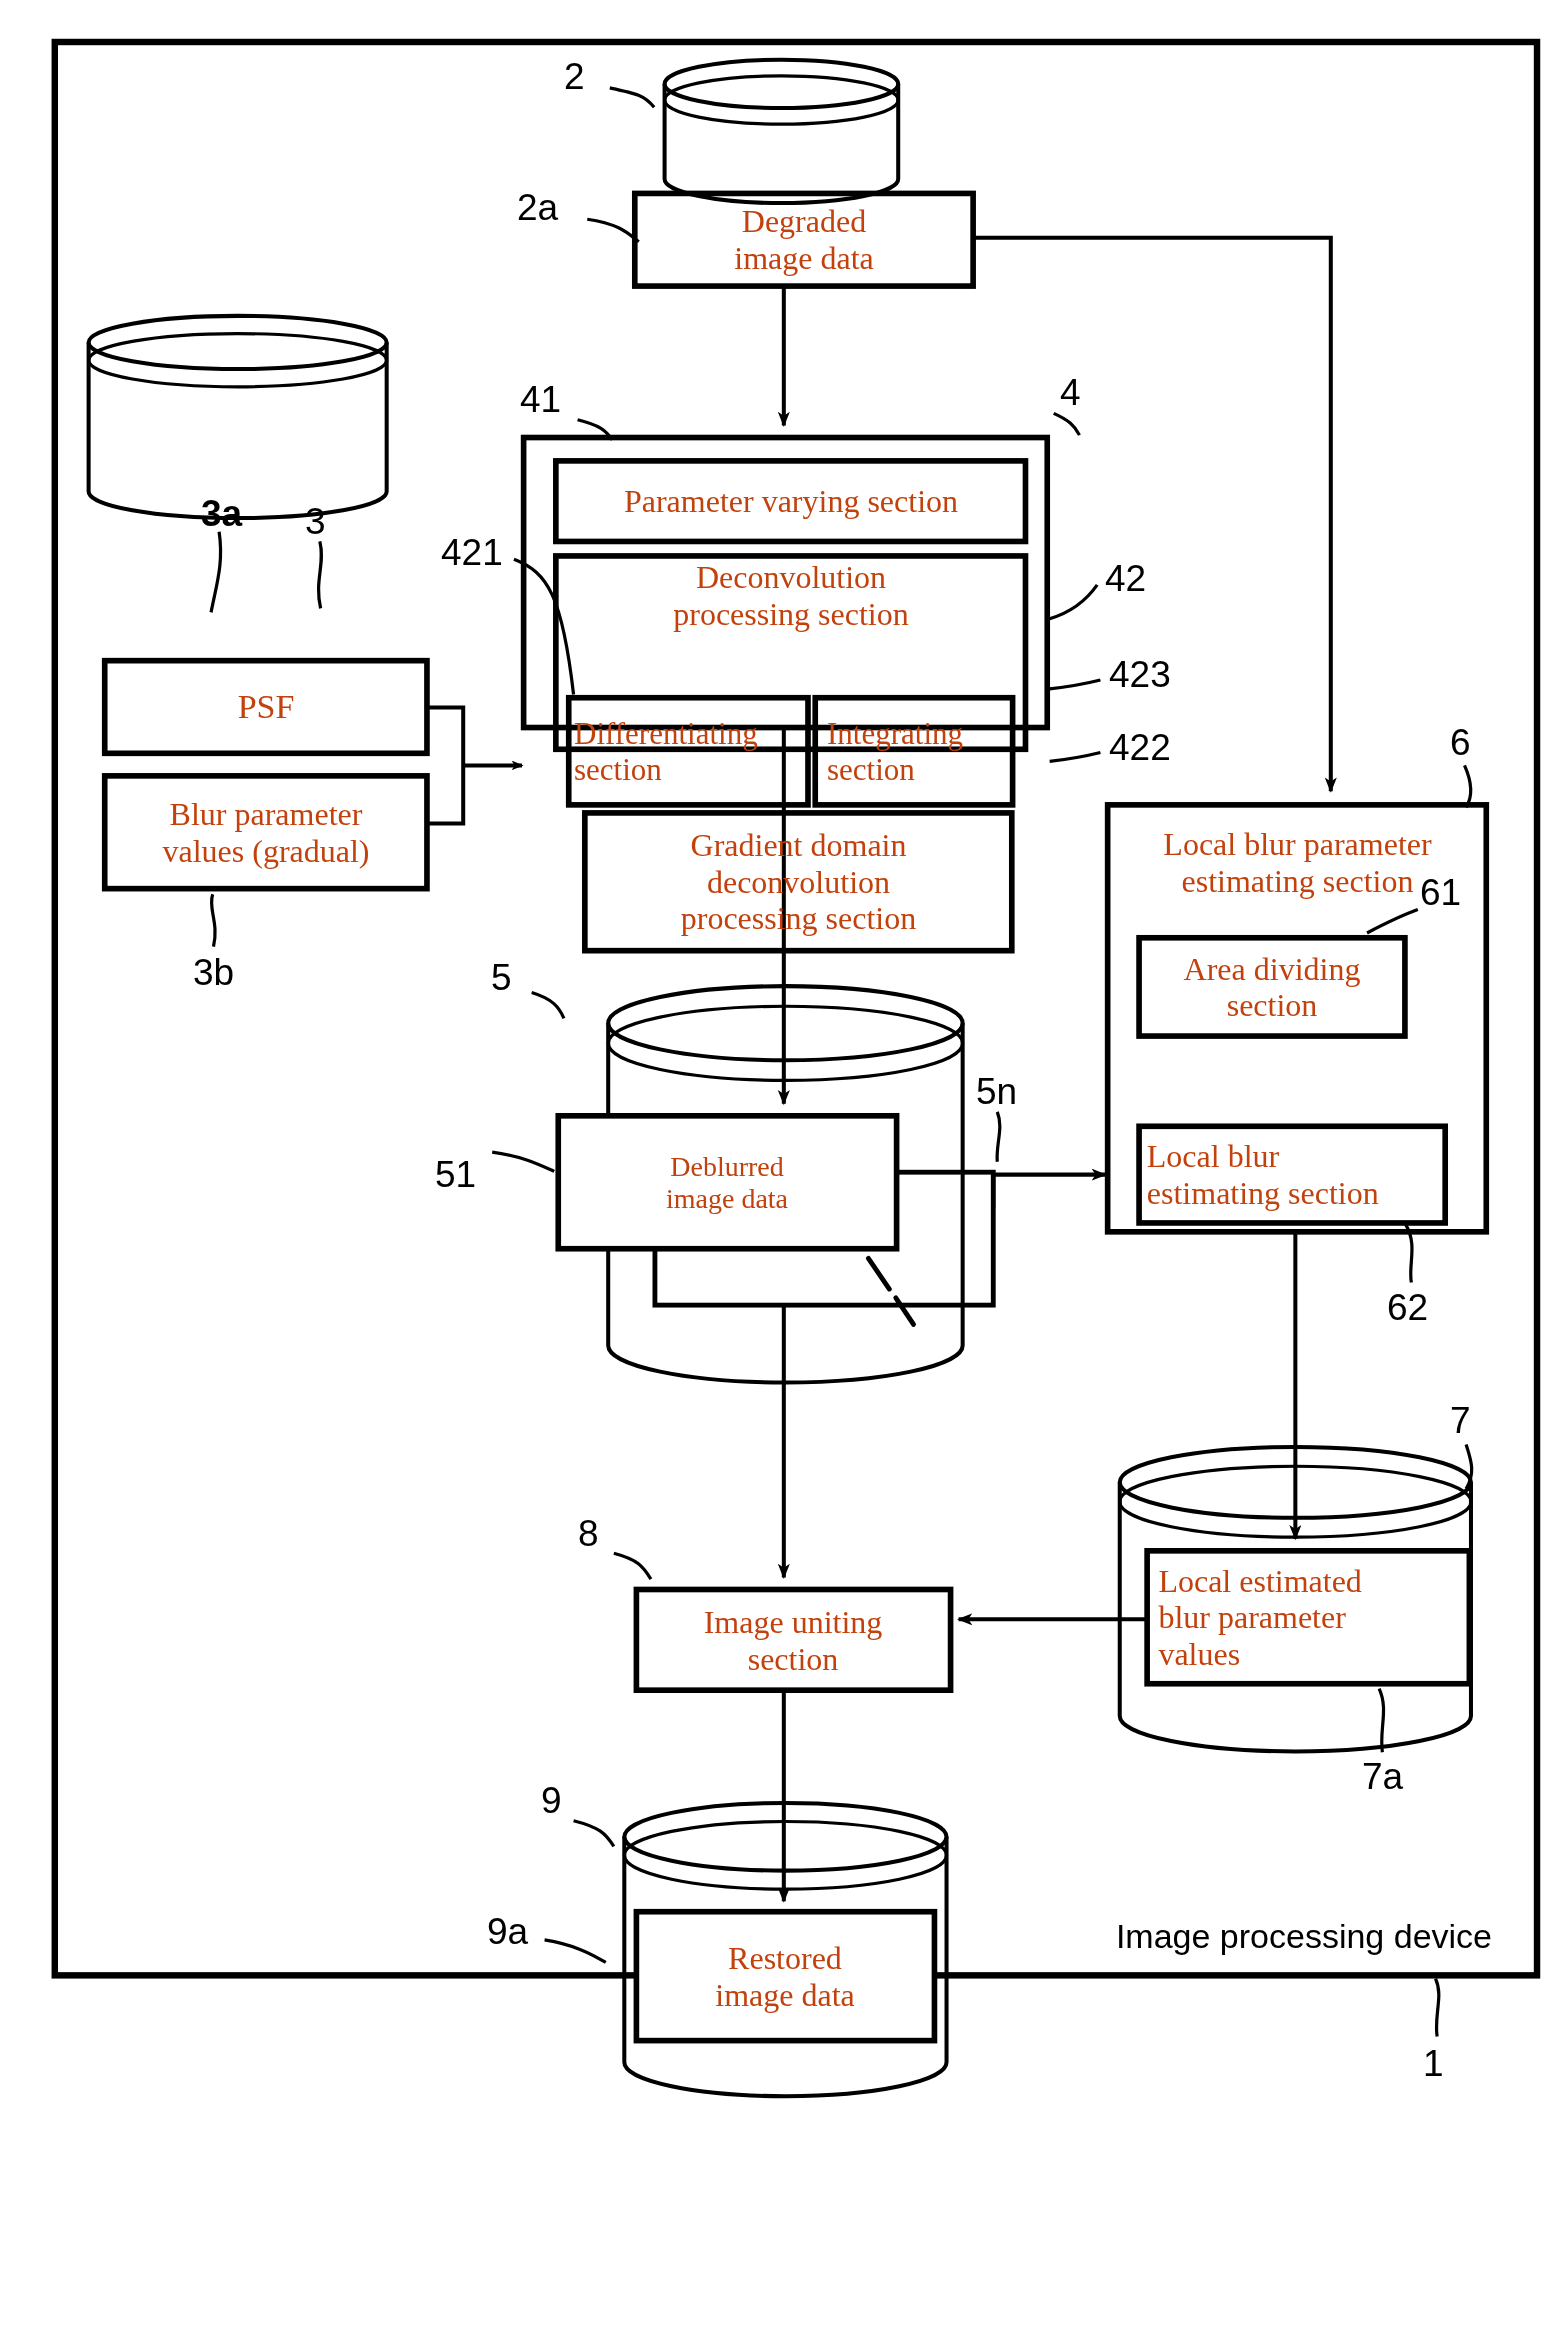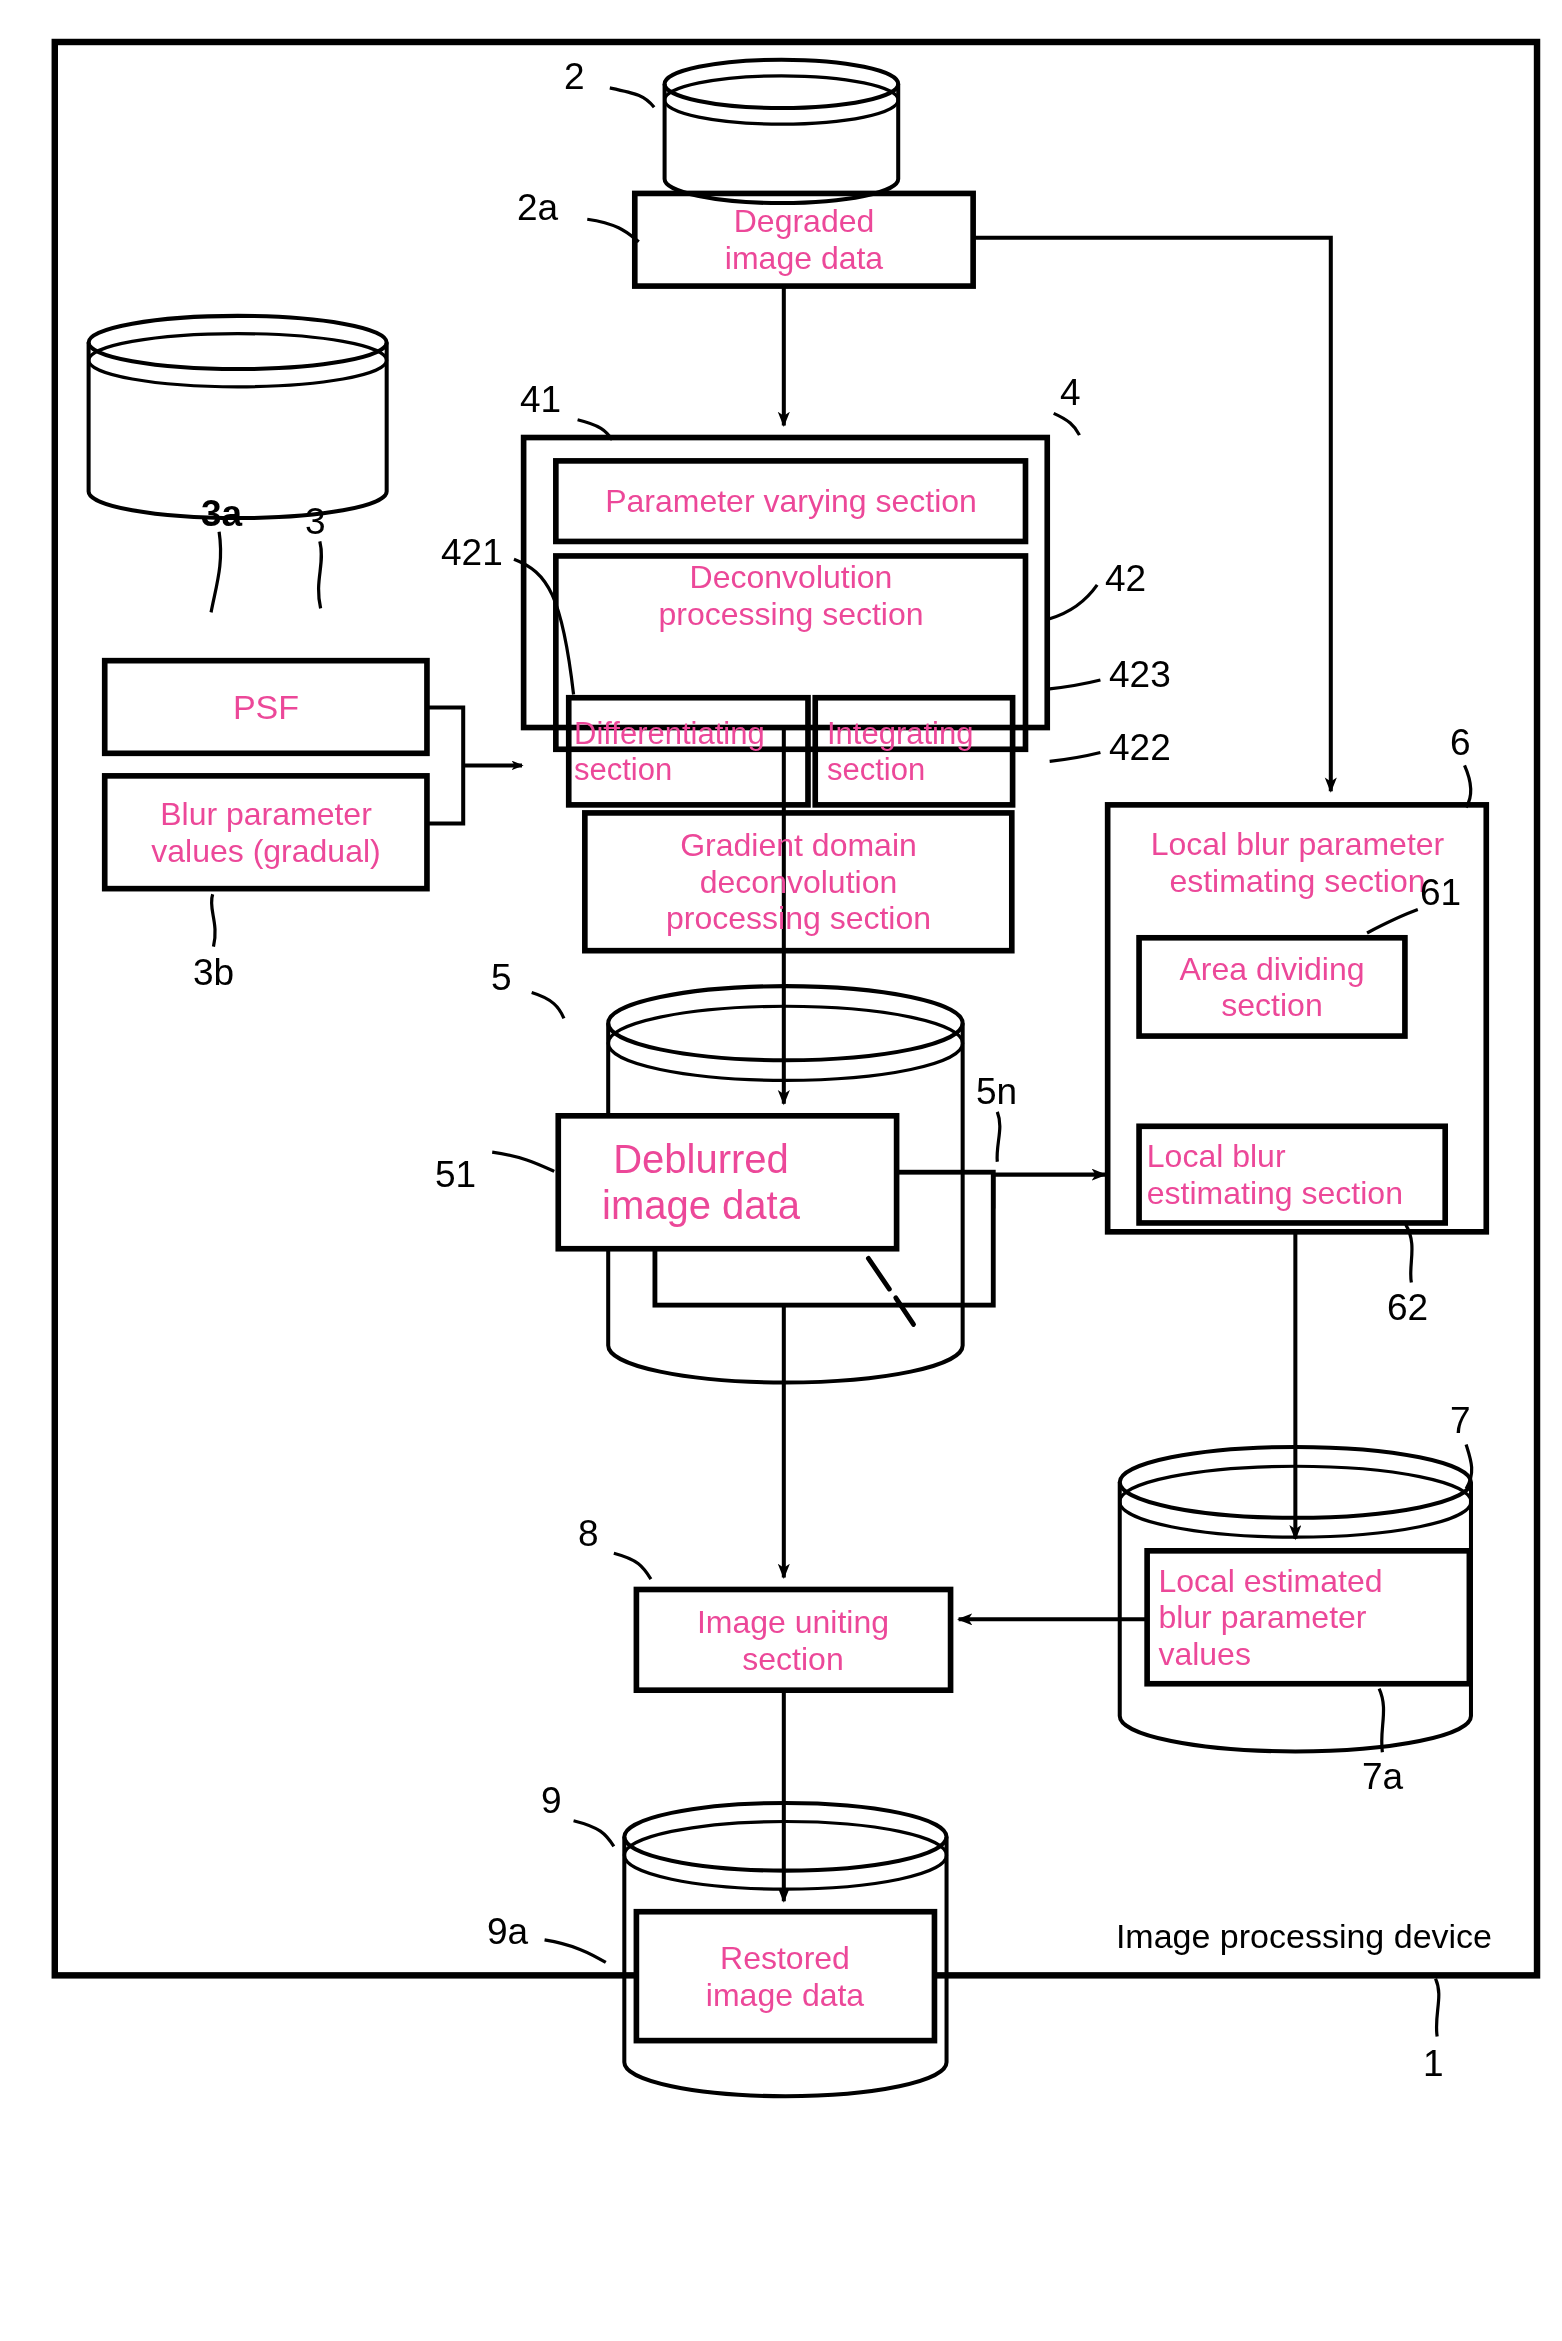--- a/index.html
+++ b/index.html
@@ -4,21 +4,21 @@
 <style>
   html,body{margin:0;padding:0;background:#ffffff;}
   body{font-family:"Liberation Sans", sans-serif;}
   #stage{position:relative;width:1562px;height:2342px;background:#fff;overflow:hidden;}
   svg.layer{position:absolute;left:0;top:0;width:1562px;height:2342px;pointer-events:none;}
   .lbl{position:absolute;font-family:"Liberation Sans", sans-serif;color:#000;
        white-space:pre;line-height:1.12;text-align:center;}
   .ref{position:absolute;font-family:"Liberation Sans", sans-serif;color:#000;
        font-size:37px;white-space:pre;}
   .boxtext{position:absolute;display:flex;align-items:center;justify-content:center;
-           text-align:center;color:#ec4899;white-space:pre-line;line-height:1.14;}
+           text-align:center;color:#c2410c;white-space:pre-line;line-height:1.14;font-family:Liberation Serif, serif;}
 </style>
 </head>
 <body>
 
 <div id="stage">
 
   <svg class="layer" viewBox="0 0 1939 2907">
     <defs>
       <marker id="ah" markerWidth="16" markerHeight="16" refX="13" refY="6" orient="auto" markerUnits="userSpaceOnUse">
         <path d="M0,0 L15,6 L0,12 L4,6 Z" fill="#000"></path>
@@ -174,21 +174,21 @@
   <div class="boxtext" style="left:572px;top:698px;width:236px;height:107px;font-size:31px;justify-content:flex-start;padding-left:2px;box-sizing:border-box;text-align:left;">Differentiating
 section</div>
 
   <div class="boxtext" style="left:819px;top:698px;width:194px;height:107px;font-size:31px;justify-content:flex-start;padding-left:8px;box-sizing:border-box;text-align:left;">Integrating
 section</div>
 
   <div class="boxtext" style="left:585px;top:813px;width:427px;height:138px;font-size:32px;">Gradient  domain
 deconvolution
 processing  section</div>
 
-  <div class="boxtext" style="left:532px;top:1116px;width:338px;height:133px;font-size:40px;">Deblurred
+  <div class="boxtext" style="left:558px;top:1116px;width:338px;height:133px;font-size:28px;">Deblurred
 image data</div>
 
   <div class="boxtext" style="left:1113px;top:822px;width:369px;height:81px;font-size:32px;">Local blur parameter
 estimating section</div>
 
   <div class="boxtext" style="left:1139px;top:938px;width:266px;height:98px;font-size:32px;">Area dividing
 section</div>
 
   <div class="boxtext" style="left:1142px;top:1126px;width:300px;height:97px;font-size:32px;justify-content:flex-start;padding-left:4.8px;box-sizing:border-box;text-align:left;">Local blur
 estimating section</div>

